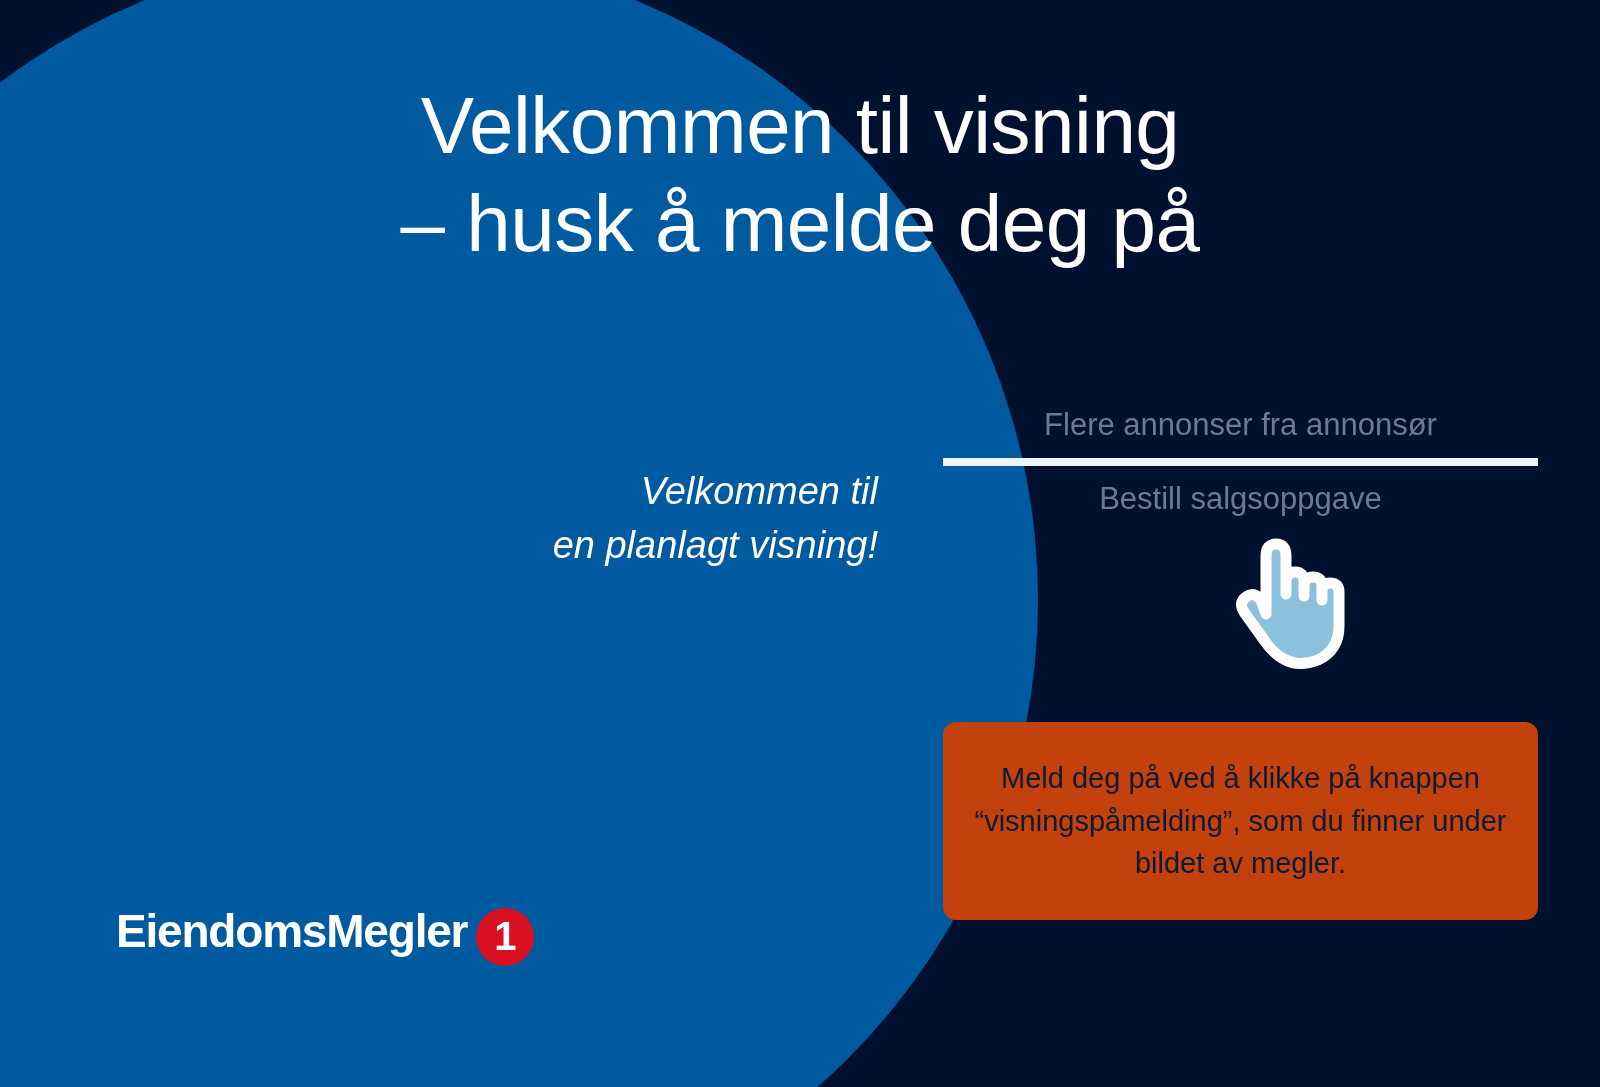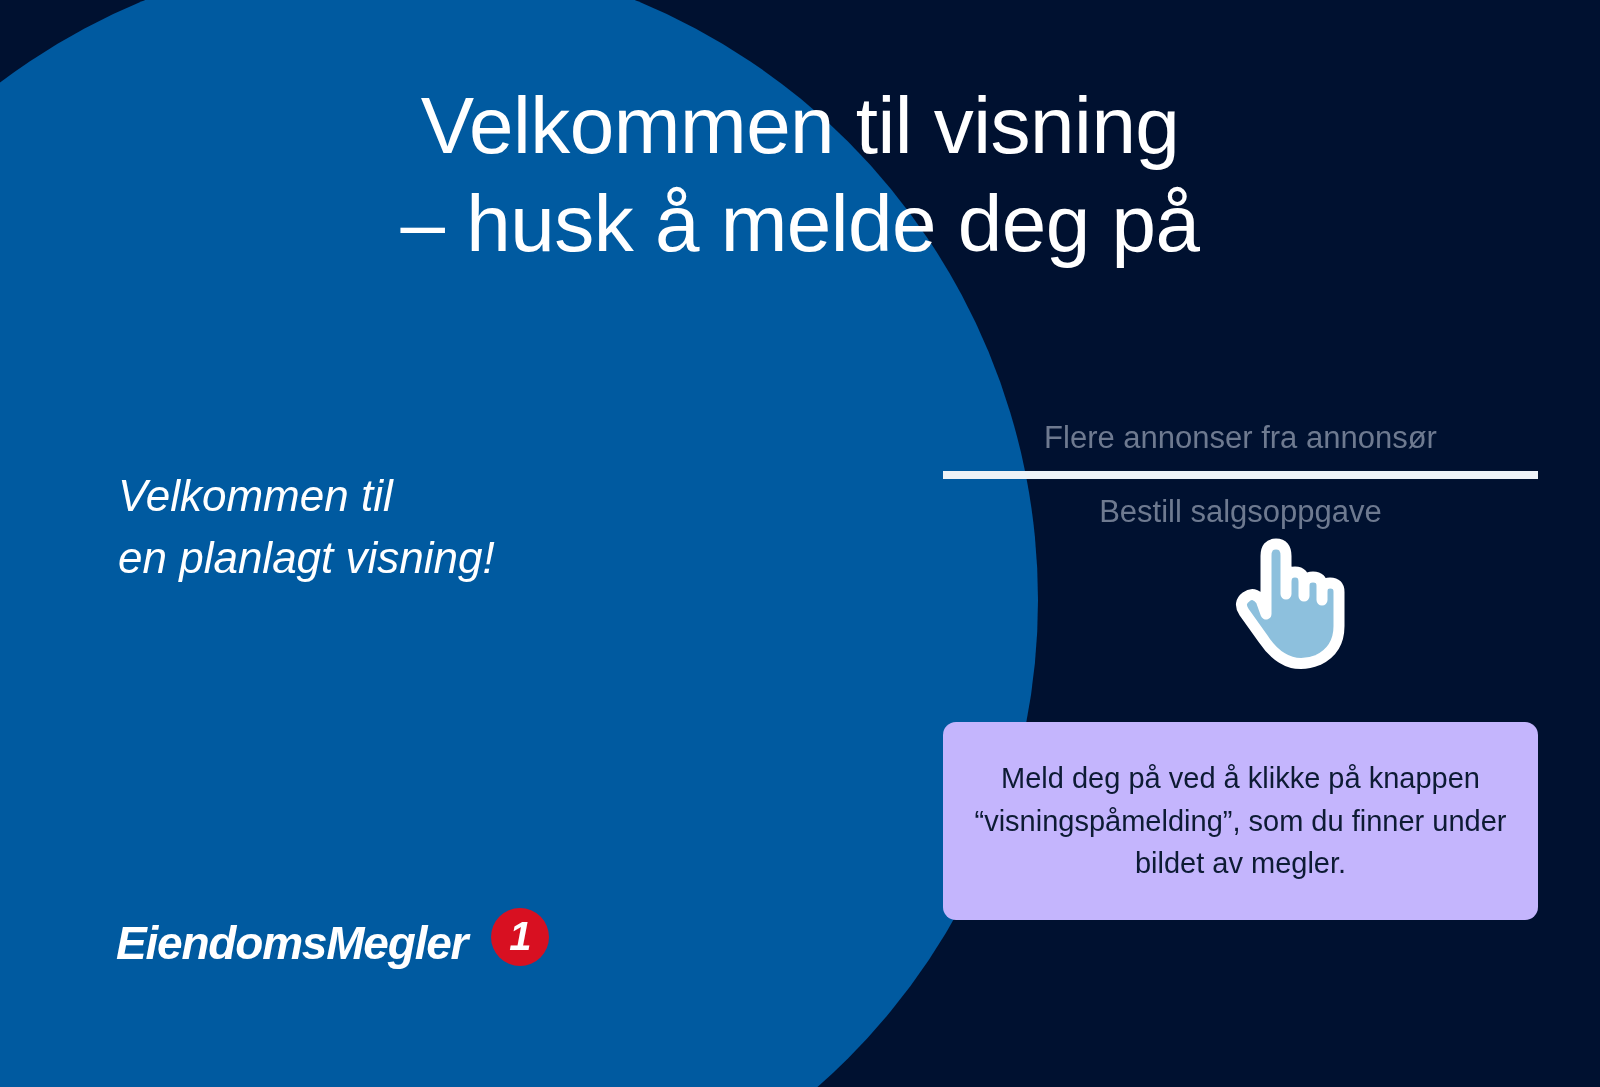--- a/index.html
+++ b/index.html
@@ -55,36 +55,36 @@
     font-size: 30px;
     line-height: 1.56;
     font-weight: 400;
     white-space: pre-line;
     margin: 0;
   }
   .italic-copy {
     margin: 0;
     margin-top: 72px;
     color: #ffffff;
-    font-size: 44px;
+    font-size: 38px;
     line-height: 1.42;
     font-weight: 400;
     font-style: italic;
     white-space: pre-line;
+    text-align: right;
   }
 
   
   .logo {
     position: absolute;
     left: 116px;
     top: 908px;
     display: flex;
-    align-items: flex-end;
-    gap: 24px;
-    font-style: italic;
+    align-items: flex-start;
+    gap: 9px;
   }
   .logo-word {
     color: #ffffff;
     font-size: 46px;
     font-weight: 700;
     letter-spacing: -1.2px;
     line-height: 1;
   }
   .logo-badge {
     width: 58px;
@@ -99,21 +99,21 @@
     font-weight: 700;
     line-height: 1;
     padding-bottom: 2px;
     box-sizing: border-box;
   }
 
   
   .menu {
     position: absolute;
     left: 943px;
-    top: 405px;
+    top: 392px;
     width: 595px;
   }
   .menu-item {
     text-align: center;
     font-size: 31px;
     line-height: 1;
     font-weight: 400;
     padding: 17px 0 18px 0;
   }
   .menu-item.dim { color: #6e7a90; }
@@ -133,21 +133,21 @@
     height: 148px;
   }
 
   
   .callout {
     position: absolute;
     left: 943px;
     top: 722px;
     width: 595px;
     height: 198px;
-    background: #c4b5fd;
+    background: #c2410c;
     border-radius: 13px;
     display: flex;
     align-items: center;
     justify-content: center;
     box-sizing: border-box;
     padding: 0 24px;
   }
   .callout-text {
     color: #0d1b34;
     font-size: 29px;

